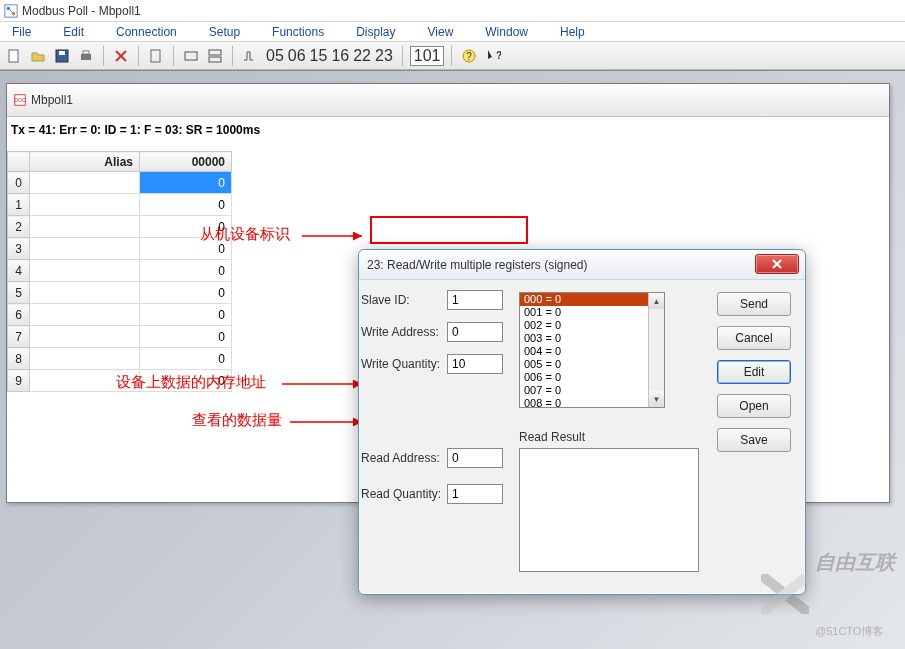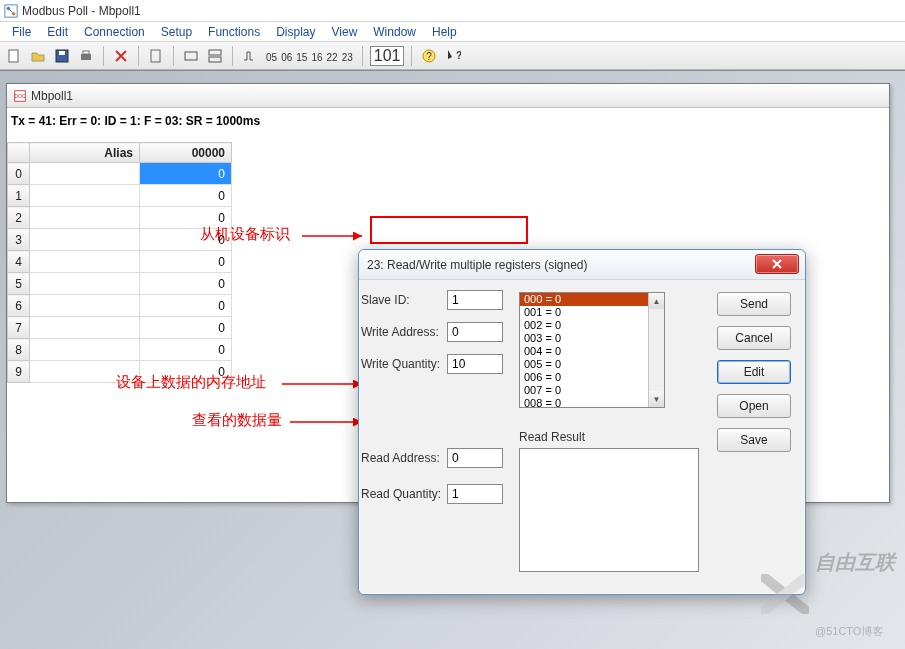--- a/index.html
+++ b/index.html
@@ -1,34 +1,34 @@
 <!DOCTYPE html>
 <html><head>
 <meta charset="utf-8">
 <style>
   * { box-sizing: border-box; font-family: "Segoe UI", Tahoma, Arial, sans-serif; }
   body { margin:0; width:905px; height:649px; background:#eceef1; overflow:hidden; position:relative; }
 
   
   .titlebar { height:22px; background:#fff; display:flex; align-items:center; padding:0 4px; font-size:12px; color:#333; gap:4px; border-bottom:1px solid #d6d6d6; }
   .title-icon { width:14px; height:14px; }
-  .menubar { height:20px; background:#fff; display:flex; align-items:center; padding:0 4px; font-size:12px; color:#1a4b9c; gap:0; border-bottom:1px solid #d6d6d6; }
+  .menubar { height:20px; background:#fff; display:flex; align-items:center; padding:0 4px; font-size:12px; color:#1a4b9c; gap:16px; border-bottom:1px solid #d6d6d6; }
   .menubar span { padding:2px 8px; cursor:default; }
 
   .toolbar { height:28px; background:linear-gradient(#f7f7f7,#e7e7e7); border-bottom:1px solid #b8b8b8; display:flex; align-items:center; padding:0 4px; gap:4px; }
   .tb-btn { width:20px; height:20px; display:flex; align-items:center; justify-content:center; border:1px solid transparent; }
   .tb-sep { width:1px; height:20px; background:#b8b8b8; margin:0 3px; }
-  .tb-text { font-size:10px; color:#333; padding:0 2px; }
+  .tb-text { font-size:16px; color:#333; padding:0 2px; }
   .tb-box { font-size:16px; border:1px solid #888; padding:0 3px; background:#fff; color:#333; }
 
   .mdi { position:absolute; top:70px; left:0; right:0; bottom:0; background:linear-gradient(135deg,#b6bcc5 0%,#c7ccd4 45%,#e3e6ea 100%); border-top:1px solid #888; }
 
   
   .docwin { position:absolute; left:6px; top:12px; width:884px; height:420px; background:#fff; border:1px solid #7a7a7a; box-shadow:2px 2px 4px rgba(0,0,0,.2); }
-  .doc-title { height:24px; background:linear-gradient(#fefefe,#e8e8e8); border-bottom:1px solid #c0c0c0; display:flex; align-items:center; padding:7px 6px; font-size:12px; color:#333; gap:4px; }
+  .doc-title { height:24px; background:linear-gradient(#fefefe,#e8e8e8); border-bottom:1px solid #c0c0c0; display:flex; align-items:center; padding:16px 6px; font-size:12px; color:#333; gap:4px; }
   .doc-icon { width:14px; height:14px; }
   .status-line { font-size:12px; font-weight:bold; padding:6px 4px; border-bottom:0; color:#000; }
 
   
   .grid { margin-top:8px; border-collapse:collapse; font-size:12px; }
   .grid th { background:linear-gradient(#fbfbfb,#e6e6e6); border:1px solid #c8c8c8; font-weight:bold; text-align:right; padding:2px 6px; height:20px; color:#222; }
   .grid th.corner { width:22px; background:linear-gradient(#fbfbfb,#e6e6e6); }
   .grid th.alias { width:110px; }
   .grid th.val { width:92px; }
   .grid td.rowhdr { background:linear-gradient(#fbfbfb,#e6e6e6); border:1px solid #c8c8c8; text-align:center; width:22px; height:22px; color:#222; }

